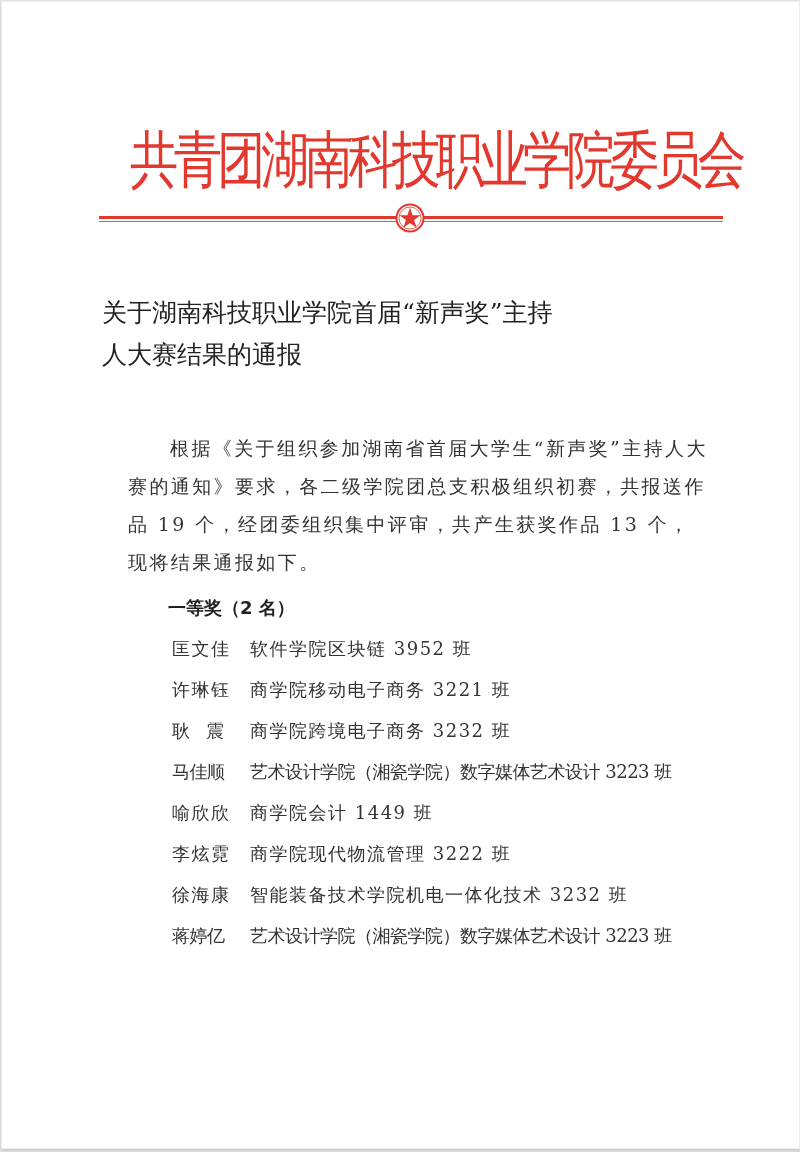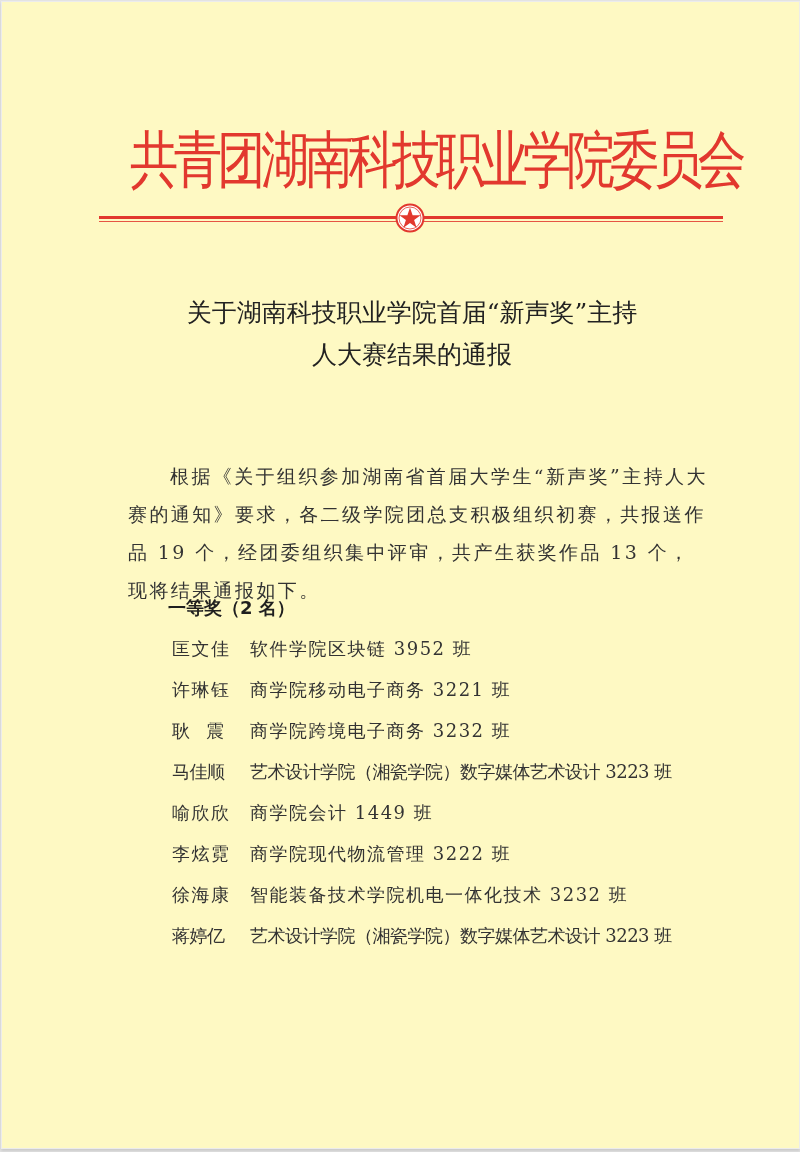--- a/index.html
+++ b/index.html
@@ -12,21 +12,21 @@
     height: 1152px;
     position: relative;
     overflow: hidden;
   }
   .page {
     position: absolute;
     left: 1px;
     top: 1px;
     width: 797px;
     height: 1146px;
-    background: #fef9c3;
+    background: #ffffff;
     box-shadow: 0 2px 3px rgba(0,0,0,0.12);
     border: 1px solid #ececec;
   }
   .org-header {
     position: absolute;
     left: 128px;
     top: 118px;
     width: 564px;
     height: 80px;
     color: #e2382e;
@@ -54,40 +54,39 @@
     position: absolute;
     left: 393px;
     top: 201px;
     width: 30px;
     height: 30px;
   }
   .title {
     position: absolute;
     left: 100px;
     width: 620px;
-    text-align: center;
+    text-align: left;
     font-family: "DejaVu Serif", "Liberation Serif", serif;
     font-size: 25px;
     color: #222;
     line-height: 30px;
     white-space: nowrap;
   }
   .title.l1 { top: 296px; }
   .title.l2 { top: 338px; }
   .body-text {
     position: absolute;
     left: 126px;
     width: 580px;
     font-family: "DejaVu Serif", "Liberation Serif", serif;
     font-size: 19px;
     color: #333;
     line-height: 38px;
     top: 427px;
     letter-spacing: 2.4px;
-    margin-top: 28px;
   }
   .body-text p {
     margin: 0;
     text-indent: 42px;
   }
   .list {
     position: absolute;
     left: 170px;
     top: 590px;
     width: 560px;

